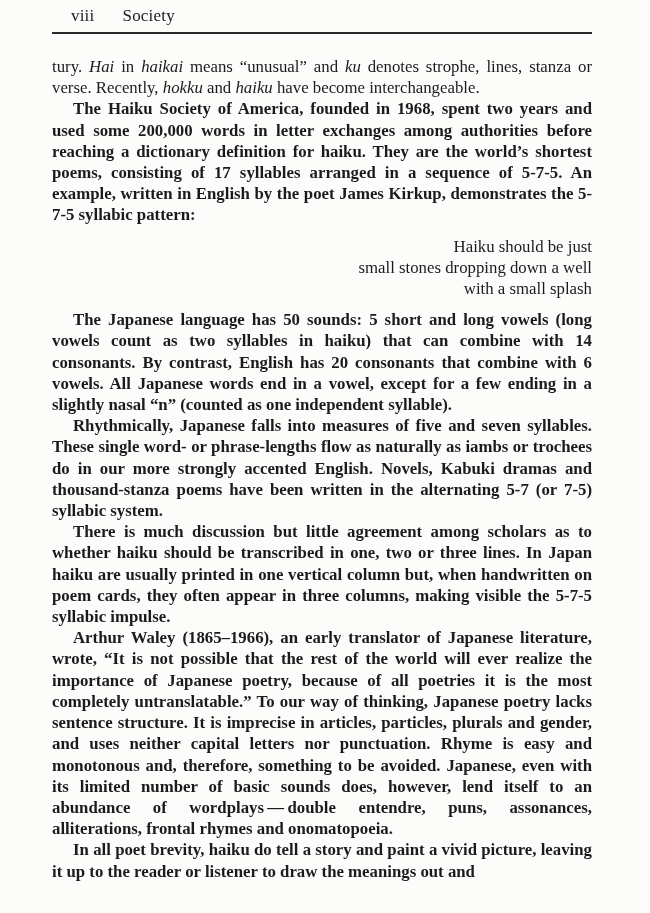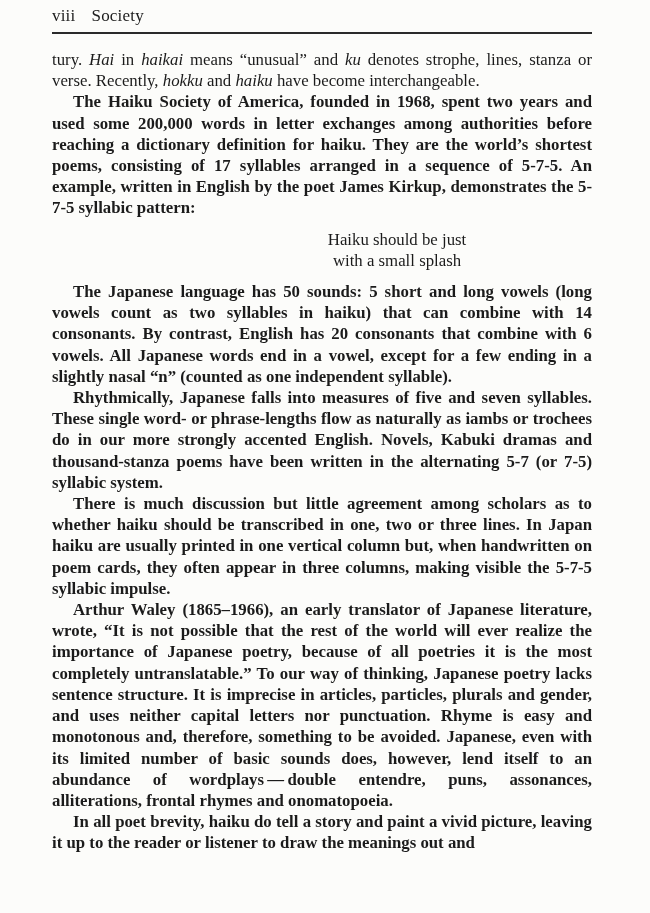--- a/index.html
+++ b/index.html
@@ -16,68 +16,70 @@
   }
   .page {
     box-sizing: border-box;
     width: 650px;
     height: 913px;
     padding: 6px 58px 0 52px;
   }
   .page-header {
     display: flex;
     align-items: baseline;
-    gap: 16px;
+    gap: 28px;
     font-size: 17px;
     line-height: 20px;
     letter-spacing: 0.2px;
+    margin-left: 19px;
   }
   .header-rule {
     height: 0;
     border-top: 2.5px solid #2a2a2a;
     margin-top: 6px;
   }
   .page-body {
-    margin-top: 15px;
+    margin-top: 22px;
     font-size: 16.8px;
     line-height: 21.2px;
     text-align: justify;
   }
   .para {
     margin: 0;
   }
   .para.indent {
     text-indent: 21px;
     font-weight: bold;
   }
   .para em {
     font-style: italic;
   }
   .verse {
     margin: 10px 0 10px 150px;
-    text-align: center;
+    text-align: right;
   }
   .verse-line {
     white-space: nowrap;
   }
 </style>
 </head>
 <body>
 
 <div class="page">
   <div class="page-header">
     <span>viii</span>
     <span>Society</span>
   </div>
   <div class="header-rule"></div>
   <main class="page-body">
       <p class="para"><span>tury. </span><em>Hai</em><span> in </span><em>haikai</em><span> means “unusual” and </span><em>ku</em><span> denotes strophe, lines, stanza or verse. Recently, </span><em>hokku</em><span> and </span><em>haiku</em><span> have become interchangeable.</span></p>
       <p class="para indent"><span>The Haiku Society of America, founded in 1968, spent two years and used some 200,000 words in letter exchanges among authorities before reaching a dictionary definition for haiku. They are the world’s shortest poems, consisting of 17 syllables arranged in a sequence of 5-7-5. An example, written in English by the poet James Kirkup, demonstrates the 5-7-5 syllabic pattern:</span></p>
       <div class="verse">
         <div class="verse-line">Haiku should be just</div>
+        <div class="verse-line">small stones dropping down a well</div>
         <div class="verse-line">with a small splash</div>
       </div>
       <p class="para indent"><span>The Japanese language has 50 sounds: 5 short and long vowels (long vowels count as two syllables in haiku) that can combine with 14 consonants. By contrast, English has 20 consonants that combine with 6 vowels. All Japanese words end in a vowel, except for a few ending in a slightly nasal “n” (counted as one independent syllable).</span></p>
       <p class="para indent"><span>Rhythmically, Japanese falls into measures of five and seven syllables. These single word- or phrase-lengths flow as naturally as iambs or trochees do in our more strongly accented English. Novels, Kabuki dramas and thousand-stanza poems have been written in the alternating 5-7 (or 7-5) syllabic system.</span></p>
       <p class="para indent"><span>There is much discussion but little agreement among scholars as to whether haiku should be transcribed in one, two or three lines. In Japan haiku are usually printed in one vertical column but, when handwritten on poem cards, they often appear in three columns, making visible the 5-7-5 syllabic impulse.</span></p>
       <p class="para indent"><span>Arthur Waley (1865–1966), an early translator of Japanese literature, wrote, “It is not possible that the rest of the world will ever realize the importance of Japanese poetry, because of all poetries it is the most completely untranslatable.” To our way of thinking, Japanese poetry lacks sentence structure. It is imprecise in articles, particles, plurals and gender, and uses neither capital letters nor punctuation. Rhyme is easy and monotonous and, therefore, something to be avoided. Japanese, even with its limited number of basic sounds does, however, lend itself to an abundance of wordplays — double entendre, puns, assonances, alliterations, frontal rhymes and onomatopoeia.</span></p>
       <p class="para indent"><span>In all poet brevity, haiku do tell a story and paint a vivid picture, leaving it up to the reader or listener to draw the meanings out and</span></p>
     </main>
 </div>
 

